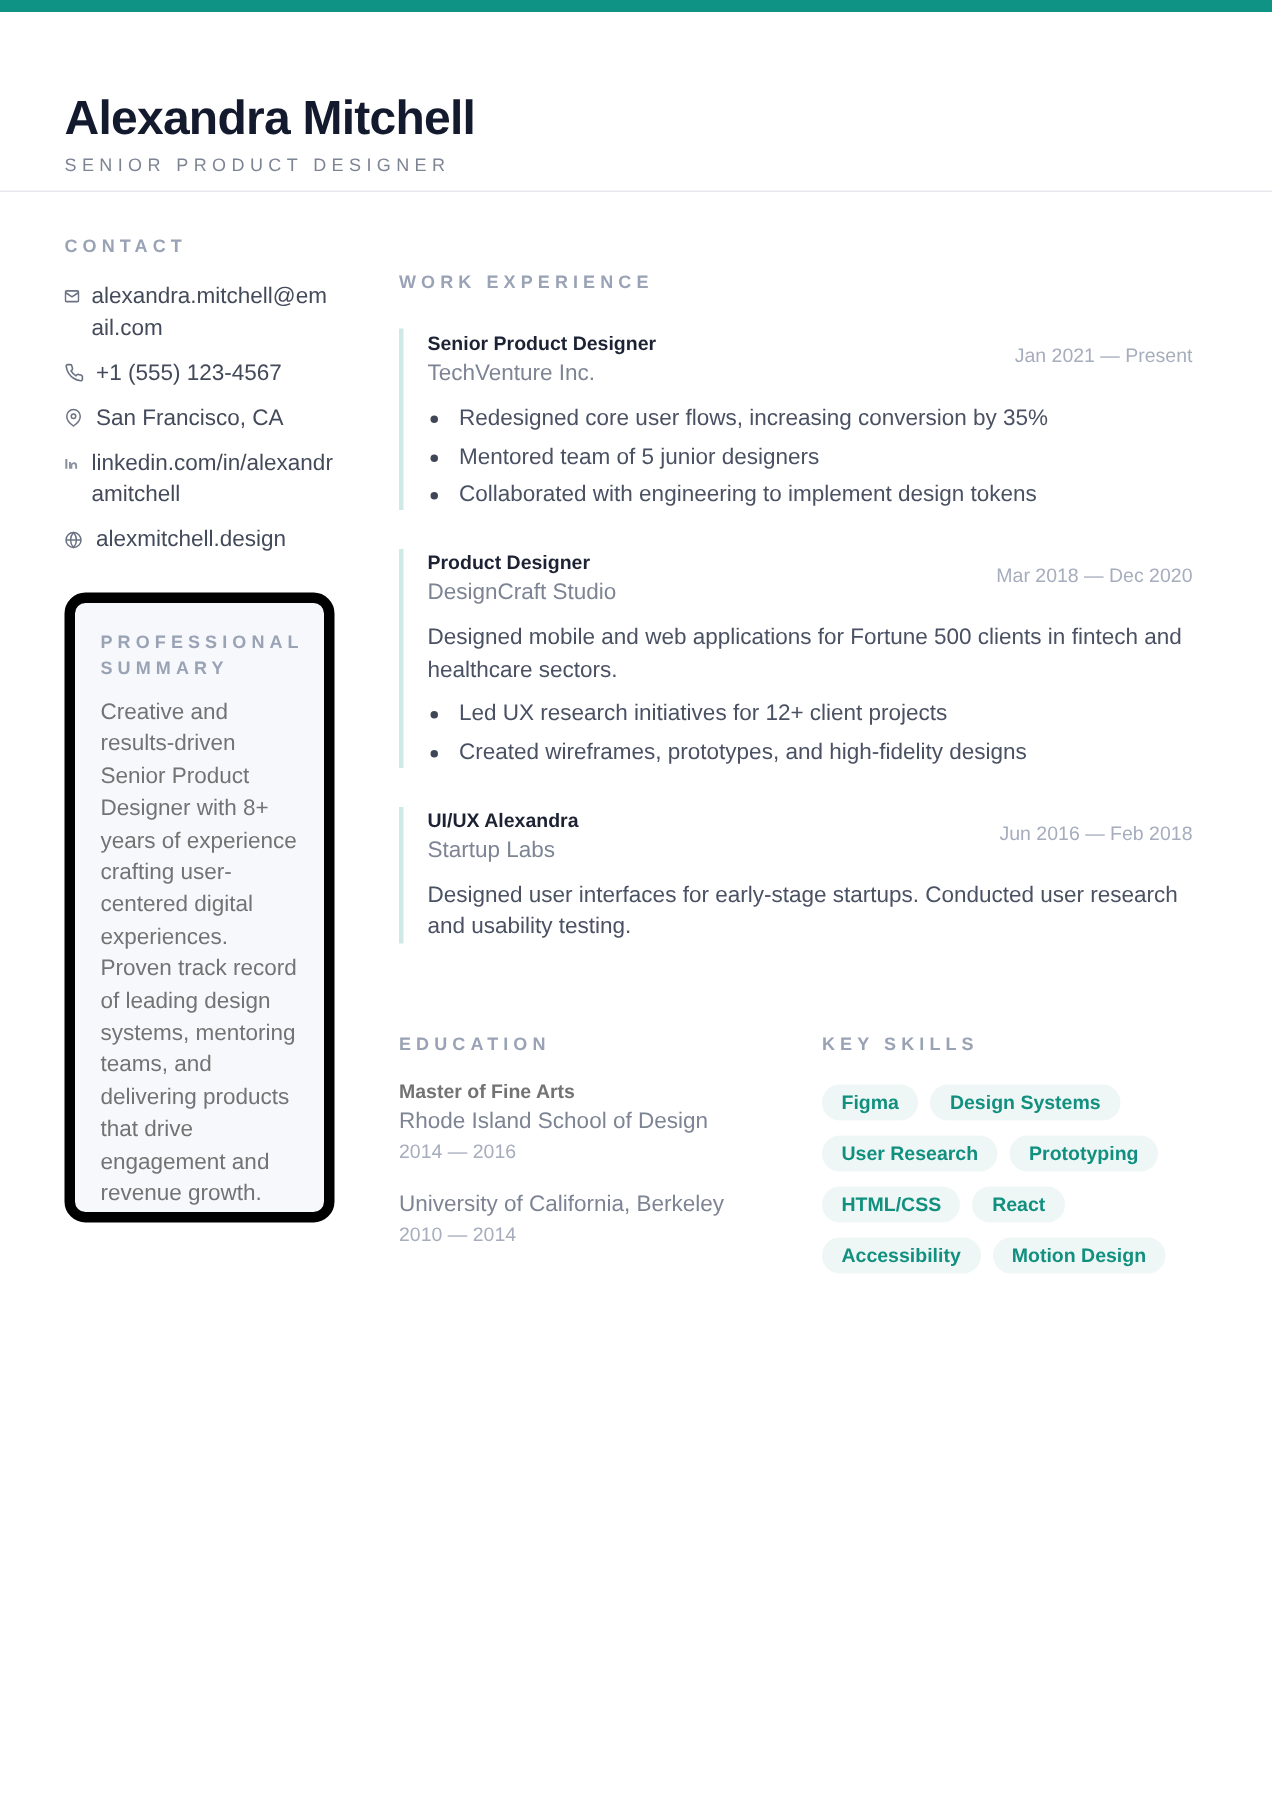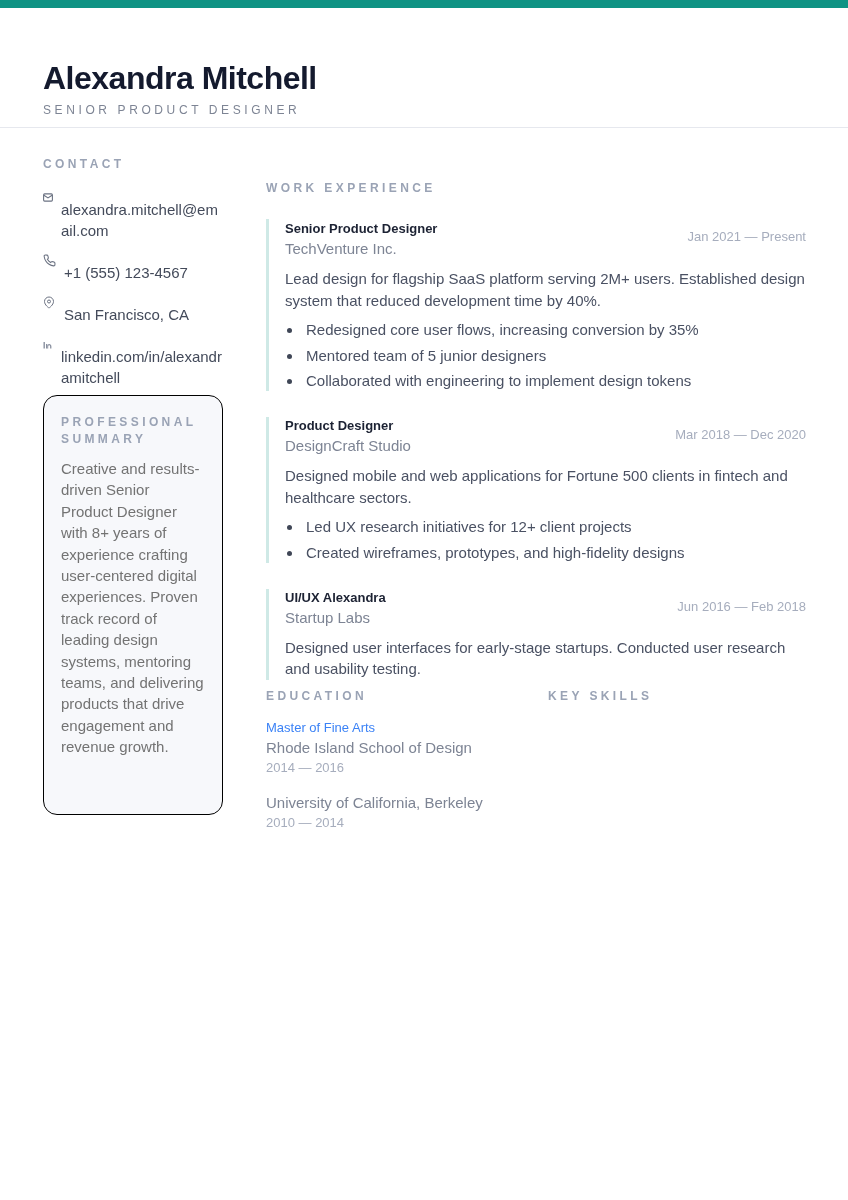--- a/index.html
+++ b/index.html
@@ -11,42 +11,42 @@
   .role { position: absolute; left: 43px; top: 71px; font-size: 12px; letter-spacing: 3.6px; color: #7d8494; text-transform: uppercase; }
 
   .sec-title { font-size: 12px; font-weight: 700; letter-spacing: 3.4px; color: #9aa3b5; text-transform: uppercase; }
 
   .left { position: absolute; left: 43px; top: 157px; width: 180px; }
   .contact-list { margin-top: 16px; }
   .contact-item { display: flex; align-items: flex-start; font-size: 15px; color: #434a5a; line-height: 21px; margin-bottom: 9px; }
   .contact-item .ic { width: 18px; flex: 0 0 18px; height: 21px; display: flex; align-items: center; justify-content: flex-start; color: #6b7282; }
   .contact-item .ic svg { display: block; }
   .contact-item.wide .ic { width: 21px; flex-basis: 21px; }
-  .contact-text { word-break: break-all; margin-top: 12px; }
+  .contact-text { word-break: break-all; }
 
-  .summary-card { position: absolute; left: 43px; top: 395px; width: 180px; height: 420px; background: #f7f8fb; border: 1px solid #000000; border-radius: 14px; padding: 18px 17px; }
+  .summary-card { position: absolute; left: 43px; top: 395px; width: 180px; height: 420px; background: #f7f8fb; border: 7px solid #000000; border-radius: 14px; padding: 18px 17px; }
   .summary-card .sec-title { line-height: 17px; }
   .summary-text { margin-top: 10px; font-size: 15px; line-height: 21.4px; color: #737373; }
 
   .right { position: absolute; left: 266px; top: 157px; width: 540px; }
   .job { position: relative; border-left: 3px solid #cfe9e6; padding-left: 16px; margin-bottom: 26px; }
   .job-title { font-size: 13px; font-weight: 700; color: #1c2233; line-height: 18px; }
   .job-company { font-size: 15px; color: #7d8494; line-height: 22px; }
-  .job-date { position: absolute; right: 0; top: 10px; font-size: 13px; color: #a6adbd; }
+  .job-date { position: absolute; right: 11px; top: 10px; font-size: 13px; color: #a6adbd; }
   .job-desc { margin-top: 8px; font-size: 15px; line-height: 21.5px; color: #4a5163; }
   .bullets { list-style: none; margin-top: 8px; }
   .bullets li { position: relative; padding-left: 21px; font-size: 15px; line-height: 21px; color: #4a5163; margin-bottom: 4.5px; }
   .bullets li::before { content: ""; position: absolute; left: 2px; top: 9px; width: 5px; height: 5px; border-radius: 50%; background: #3f4656; }
 
   .bottom { position: absolute; left: 266px; top: 689px; width: 540px; }
   .edu { position: absolute; left: 0; top: 0; width: 260px; }
   .skills { position: absolute; left: 282px; top: 0; width: 260px; }
   .edu-item { margin-top: 16px; }
   .edu-item:first-of-type { margin-top: 18px; }
-  .edu-degree { font-size: 13px; font-weight: 400; color: #3b82f6; line-height: 18px; }
+  .edu-degree { font-size: 13px; font-weight: 700; color: #737373; line-height: 18px; }
   .edu-school { font-size: 15px; color: #7d8494; line-height: 22px; }
   .edu-years { font-size: 13px; color: #a6adbd; line-height: 17px; }
   .chips { display: flex; flex-wrap: wrap; margin-top: 20px; width: 260px; }
   .chip { background: #eff7f6; color: #12907f; font-size: 13px; font-weight: 700; border-radius: 14px; padding: 6px 13px; margin: 0 8px 10px 0; line-height: 12px; }
   .chip-break { flex-basis: 100%; height: 0; }
 </style>
 </head>
 <body>
 
 <div class="top-bar"></div>
@@ -112,21 +112,20 @@
   <p class="summary-text">Creative and results-driven Senior Product Designer with 8+ years of experience crafting user-centered digital experiences. Proven track record of leading design systems, mentoring teams, and delivering products that drive engagement and revenue growth.</p>
 </section>
 
 <main class="right">
   <div class="sec-title" style="margin-bottom:24px;margin-top:24px;">Work Experience</div>
 
   <div class="job" style="padding-top:1px;">
     <div class="job-title">Senior Product Designer</div>
     <div class="job-company">TechVenture Inc.</div>
     <div class="job-date">Jan 2021 — Present</div>
-    <p class="job-desc">Lead design for flagship SaaS platform serving 2M+ users. Established design system that reduced development time by 40%.</p>
     <ul class="bullets">
       <li>Redesigned core user flows, increasing conversion by 35%</li>
       <li>Mentored team of 5 junior designers</li>
       <li>Collaborated with engineering to implement design tokens</li>
     </ul>
   </div>
 
   <div class="job">
     <div class="job-title">Product Designer</div>
     <div class="job-company">DesignCraft Studio</div>
@@ -155,14 +154,27 @@
       <div class="edu-years">2014 — 2016</div>
     </div>
     <div class="edu-item">
       <div class="edu-school">University of California, Berkeley</div>
       <div class="edu-years">2010 — 2014</div>
     </div>
   </div>
 
   <div class="skills">
     <div class="sec-title">Key Skills</div>
+    <div class="chips">
+      <span class="chip">Figma</span>
+      <span class="chip">Design Systems</span>
+      <span class="chip-break"></span>
+      <span class="chip">User Research</span>
+      <span class="chip">Prototyping</span>
+      <span class="chip-break"></span>
+      <span class="chip">HTML/CSS</span>
+      <span class="chip">React</span>
+      <span class="chip-break"></span>
+      <span class="chip">Accessibility</span>
+      <span class="chip">Motion Design</span>
+    </div>
   </div>
 </section>
 
 </body></html>

